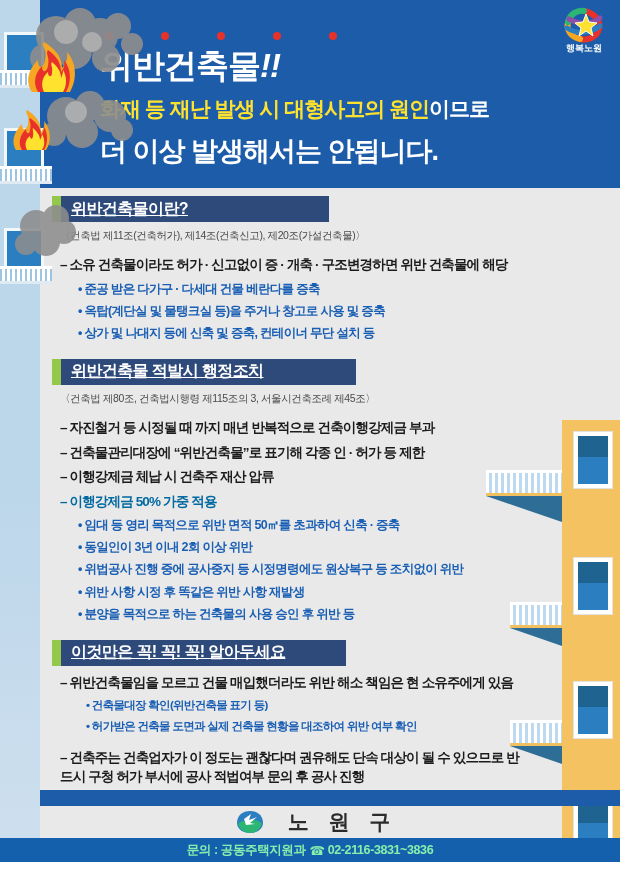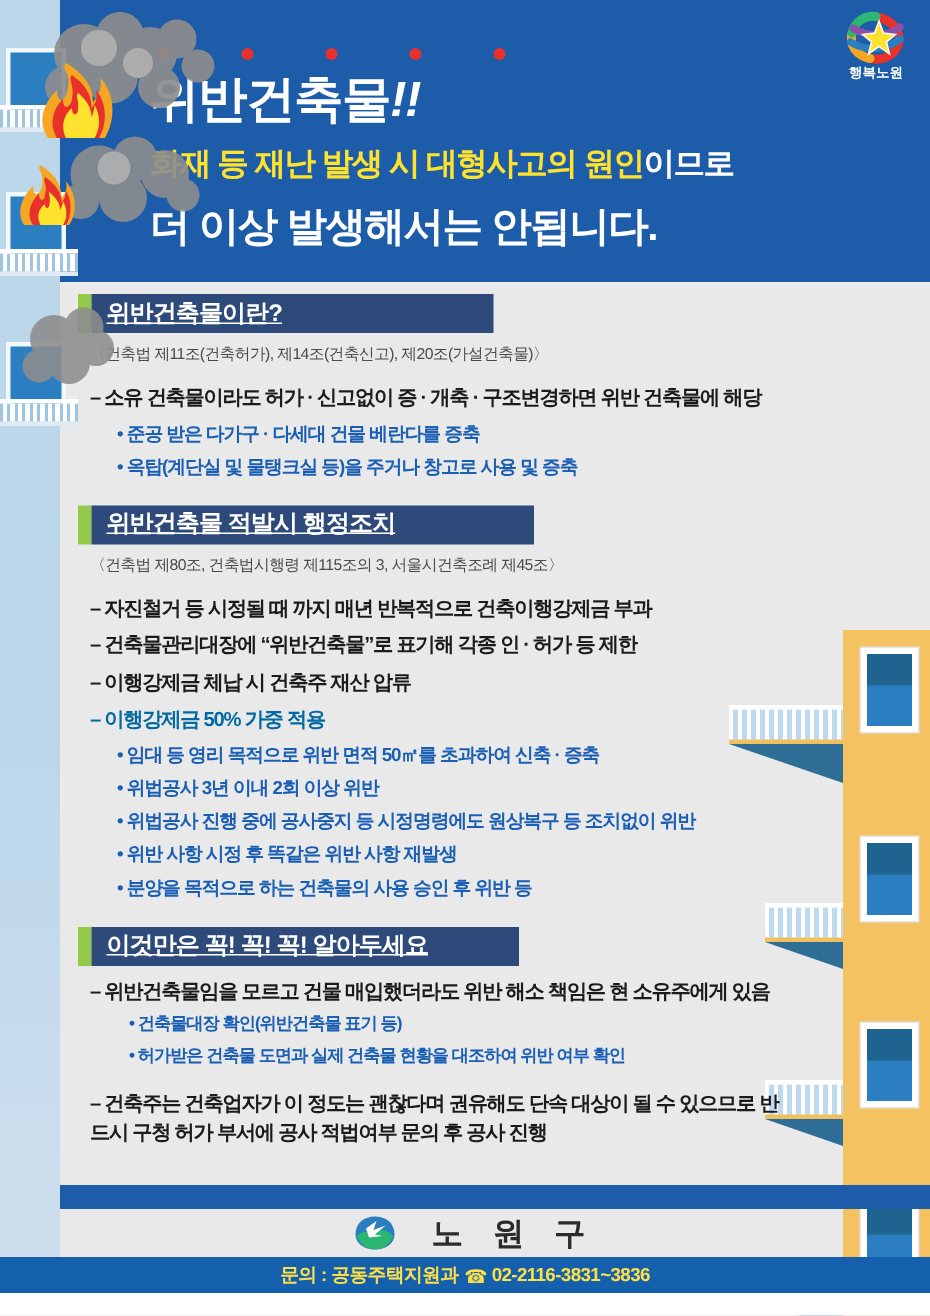--- a/index.html
+++ b/index.html
@@ -161,21 +161,21 @@
   .footer-logo {
     position:absolute; left:12px; right:0; top:806px; height:32px;
     display:flex; align-items:center; justify-content:center; gap:23px; z-index:6;
   }
   .gu-mark { width:30px; height:24px; position:relative; }
   .gu-name {
     font-size:21px; font-weight:bold; color:#2b2b2b; letter-spacing:7px;
   }
   .contact-bar {
     position:absolute; left:0; top:838px; width:620px; height:24px;
-    background:#1560ad; color:#fde047;
+    background:#1560ad; color:#86efac;
     display:flex; align-items:center; justify-content:center;
     font-size:12.5px; font-weight:bold; letter-spacing:-0.4px; z-index:6;
   }
   .contact-bar .tel-icon { margin:0 3px 0 4px; }
   .bottom-white {
     position:absolute; left:0; top:862px; width:620px; height:15px;
     background:#ffffff; z-index:7;
   }
   .blue-strip {
     position:absolute; left:0; top:790px; width:620px; height:16px;
@@ -310,36 +310,37 @@
 
     <div class="section">
       <div class="sec-head">
         <span class="bar"></span>
         <span class="lab">위반건축물이란?</span>
       </div>
       <div class="law-ref">〈건축법 제11조(건축허가), 제14조(건축신고), 제20조(가설건축물)〉</div>
       <div class="dash-item">소유 건축물이라도 허가 · 신고없이 증 · 개축 · 구조변경하면 위반 건축물에 해당</div>
       <div class="bullet-item">준공 받은 다가구 · 다세대 건물 베란다를 증축</div>
       <div class="bullet-item">옥탑(계단실 및 물탱크실 등)을 주거나 창고로 사용 및 증축</div>
+      <div class="bullet-item">상가 및 나대지 등에 신축 및 증축, 컨테이너 무단 설치 등</div>
     </div>
 
     <div class="gap-m"></div>
 
     <div class="section">
       <div class="sec-head wide">
         <span class="bar"></span>
         <span class="lab">위반건축물 적발시 행정조치</span>
       </div>
       <div class="law-ref">〈건축법 제80조, 건축법시행령 제115조의 3, 서울시건축조례 제45조〉</div>
       <div class="dash-item">자진철거 등 시정될 때 까지 매년 반복적으로 건축이행강제금 부과</div>
       <div class="dash-item">건축물관리대장에 “위반건축물”로 표기해 각종 인 · 허가 등 제한</div>
       <div class="dash-item">이행강제금 체납 시 건축주 재산 압류</div>
       <div class="dash-item red">이행강제금 50% 가중 적용</div>
       <div class="bullet-item">임대 등 영리 목적으로 위반 면적 50㎡를 초과하여 신축 · 증축</div>
-      <div class="bullet-item">위법공사 3년 이내 2회 이상 위반</div>
+      <div class="bullet-item">동일인이 3년 이내 2회 이상 위반</div>
       <div class="bullet-item">위법공사 진행 중에 공사중지 등 시정명령에도 원상복구 등 조치없이 위반</div>
       <div class="bullet-item">위반 사항 시정 후 똑같은 위반 사항 재발생</div>
       <div class="bullet-item">분양을 목적으로 하는 건축물의 사용 승인 후 위반 등</div>
     </div>
 
     <div class="gap-m"></div>
 
     <div class="section">
       <div class="sec-head wide2">
         <span class="bar"></span>

